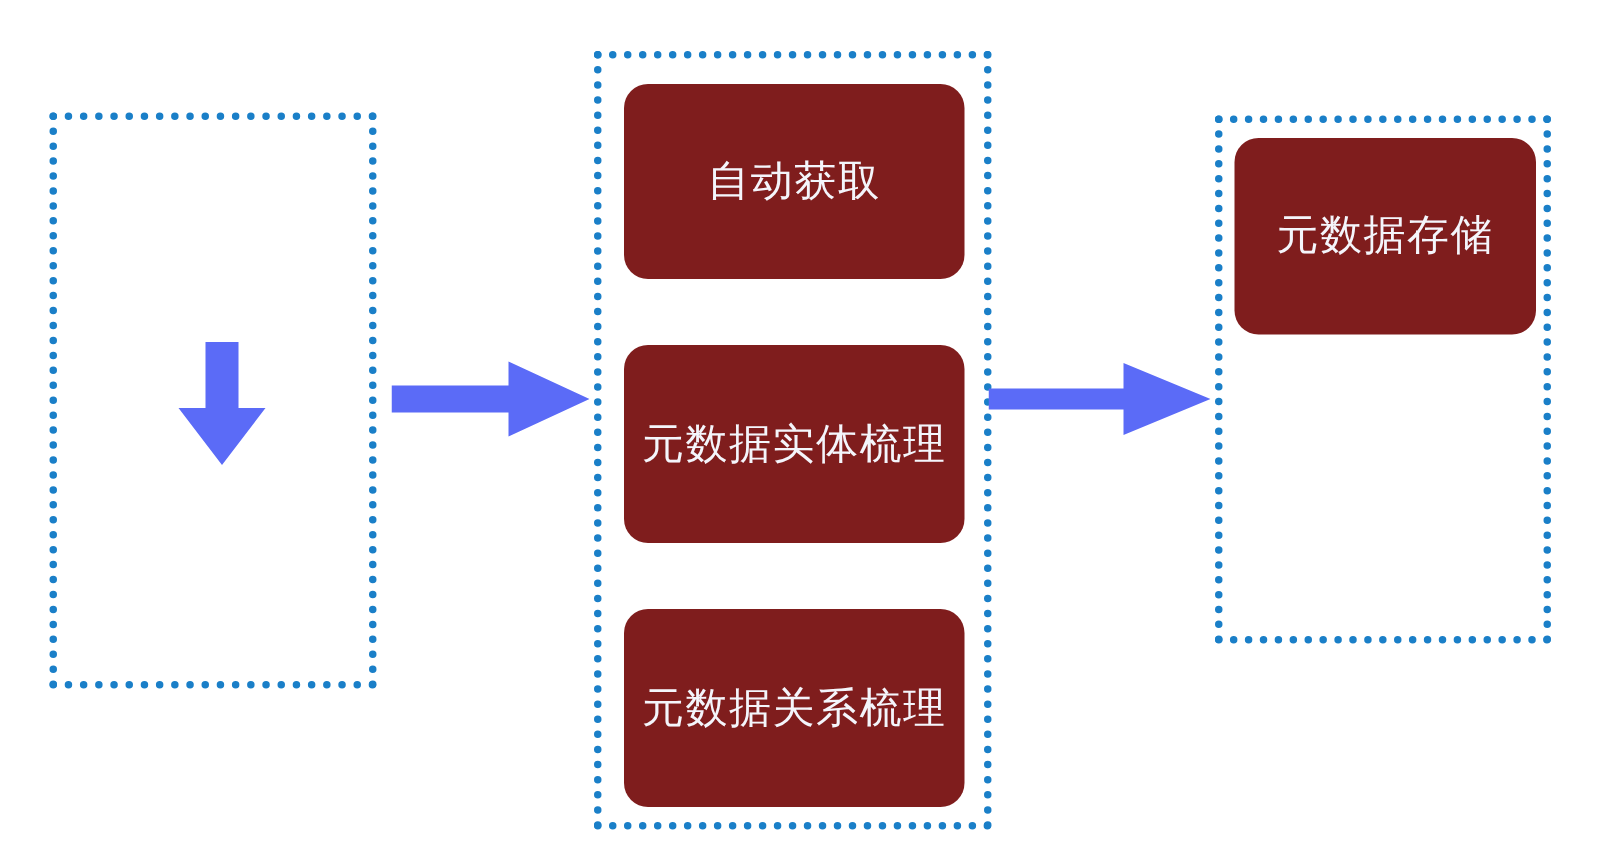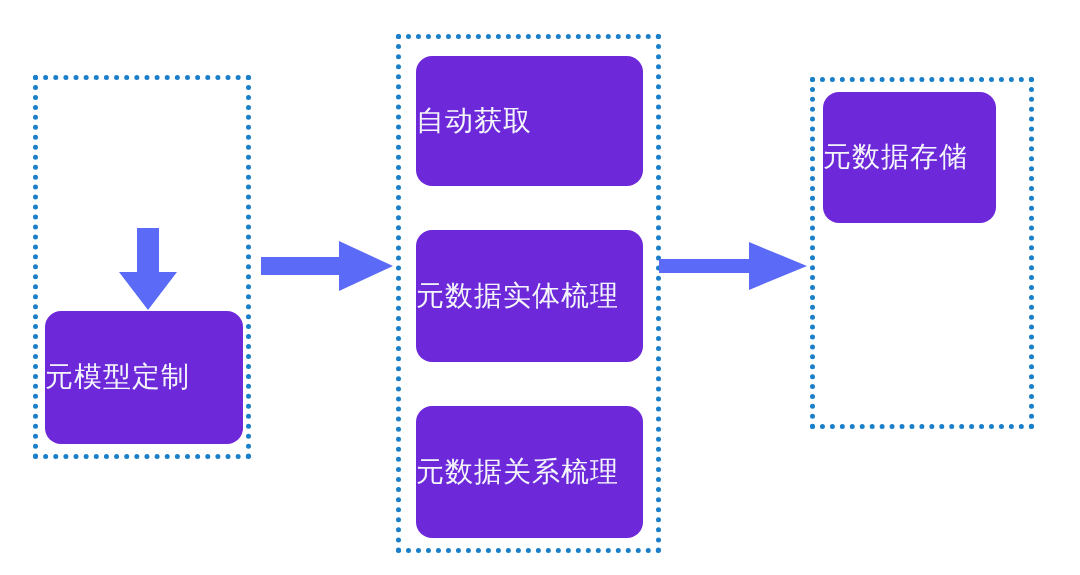--- a/index.html
+++ b/index.html
@@ -27,25 +27,25 @@
     position: absolute;
     box-sizing: border-box;
     border: 5px dotted #1a7fc8;
     background: transparent;
   }
 
   
   .node {
     position: absolute;
     box-sizing: border-box;
-    background: #6d28d9;
+    background: #7f1d1d;
     border-radius: 16px;
     display: flex;
     align-items: center;
-    justify-content: flex-start;
+    justify-content: center;
     text-align: center;
   }
   .node-label {
     color: #f4f5fb;
     font-family: "DejaVu Serif", serif;
     font-size: 28px;
     line-height: 1.1;
     letter-spacing: 1px;
     white-space: nowrap;
     font-weight: 400;
@@ -69,39 +69,36 @@
   
   #node-0-0 { left: 45px;  top: 90px;  width: 198px; height: 136px; }
   #node-0-1 { left: 45px;  top: 311px; width: 198px; height: 133px; }
 
   
   #node-1-0 { left: 416px; top: 56px;  width: 227px; height: 130px; }
   #node-1-1 { left: 416px; top: 230px; width: 227px; height: 132px; }
   #node-1-2 { left: 416px; top: 406px; width: 227px; height: 132px; }
 
   
-  #node-2-0 { left: 823px; top: 92px;  width: 173px; height: 131px; }
+  #node-2-0 { left: 823px; top: 92px;  width: 201px; height: 131px; }
   #node-2-1 { left: 823px; top: 290px; width: 201px; height: 116px; }
 
   
   #arrow-down-0 { left: 112px; top: 228px; width: 72px;  height: 82px; }
   #arrow-right-0 { left: 261px; top: 240px; width: 132px; height: 52px; }
   #arrow-right-1 { left: 659px; top: 240px; width: 148px; height: 52px; }
 </style>
 </head>
 <body>
 
 <div id="diagram">
 
   <div class="group" id="group-0"></div>
 
 
-  <div class="node" id="node-0-1">
-    <span class="node-label">元模型定制</span>
-  </div>
 
   <div class="arrow" id="arrow-down-0">
     <svg viewBox="0 0 72 82" preserveAspectRatio="none" aria-hidden="true">
       <polygon points="25,0 47,0 47,44 65,44 36,82 7,44 25,44" fill="#5b6bf7"></polygon>
     </svg>
   </div>
 
   <div class="group" id="group-1"></div>
 
   <div class="node" id="node-1-0">

